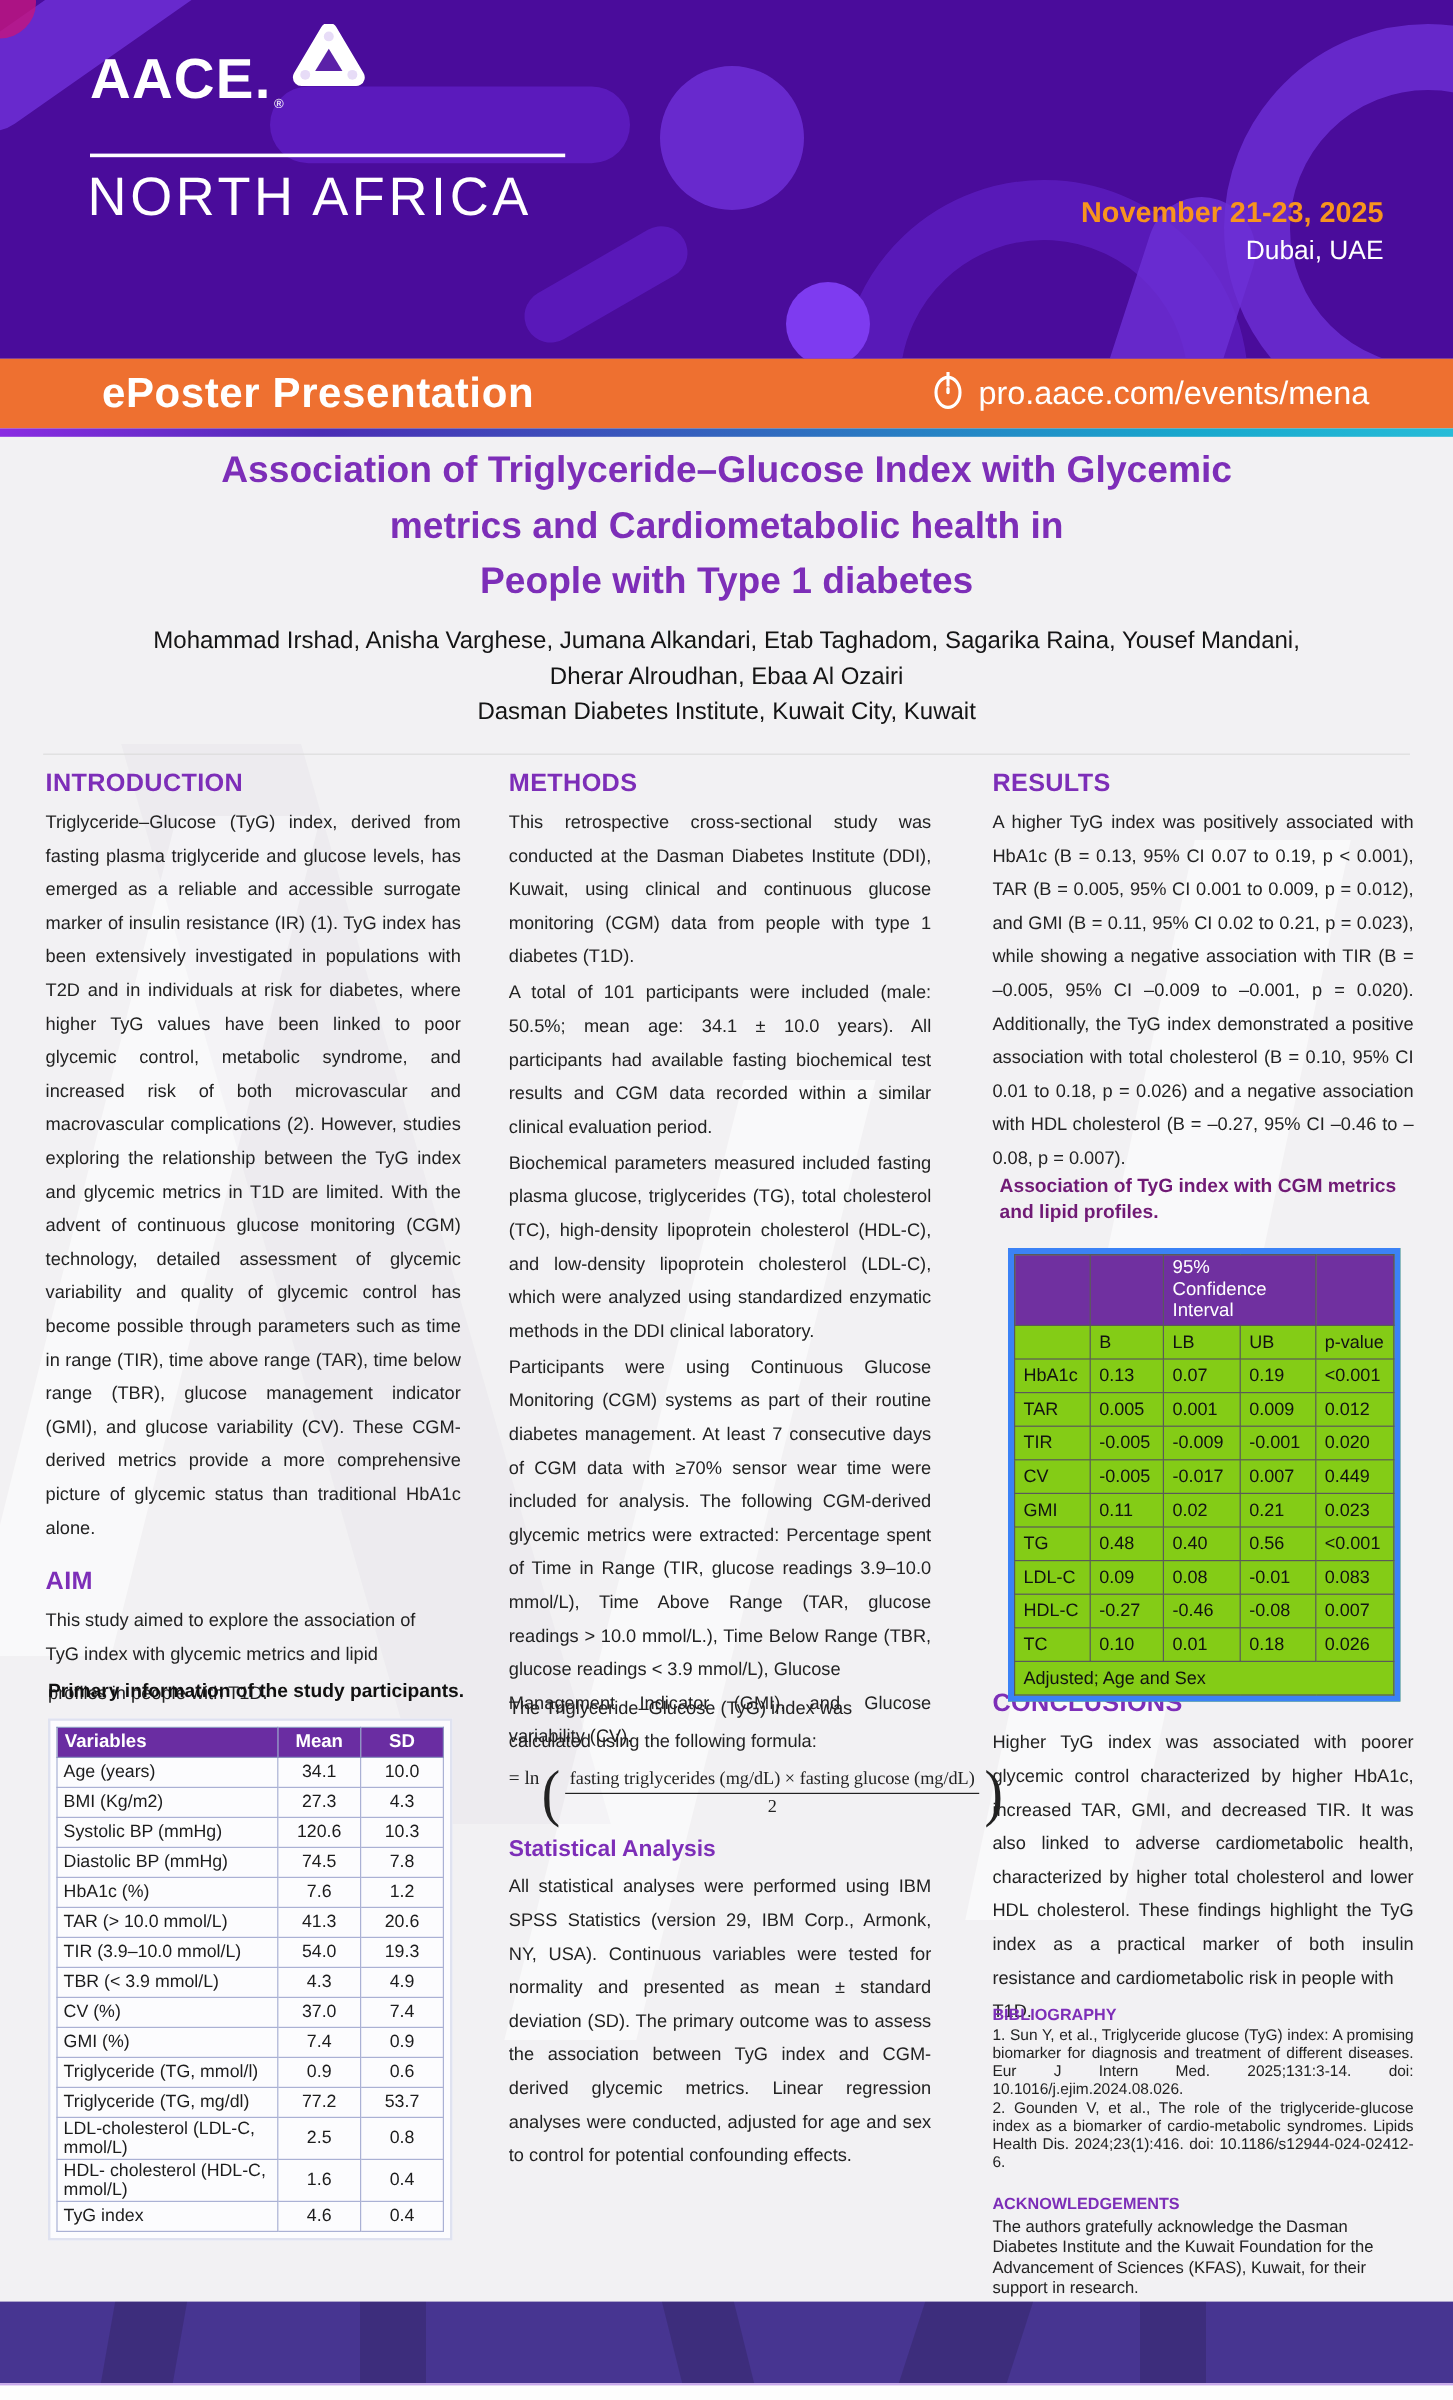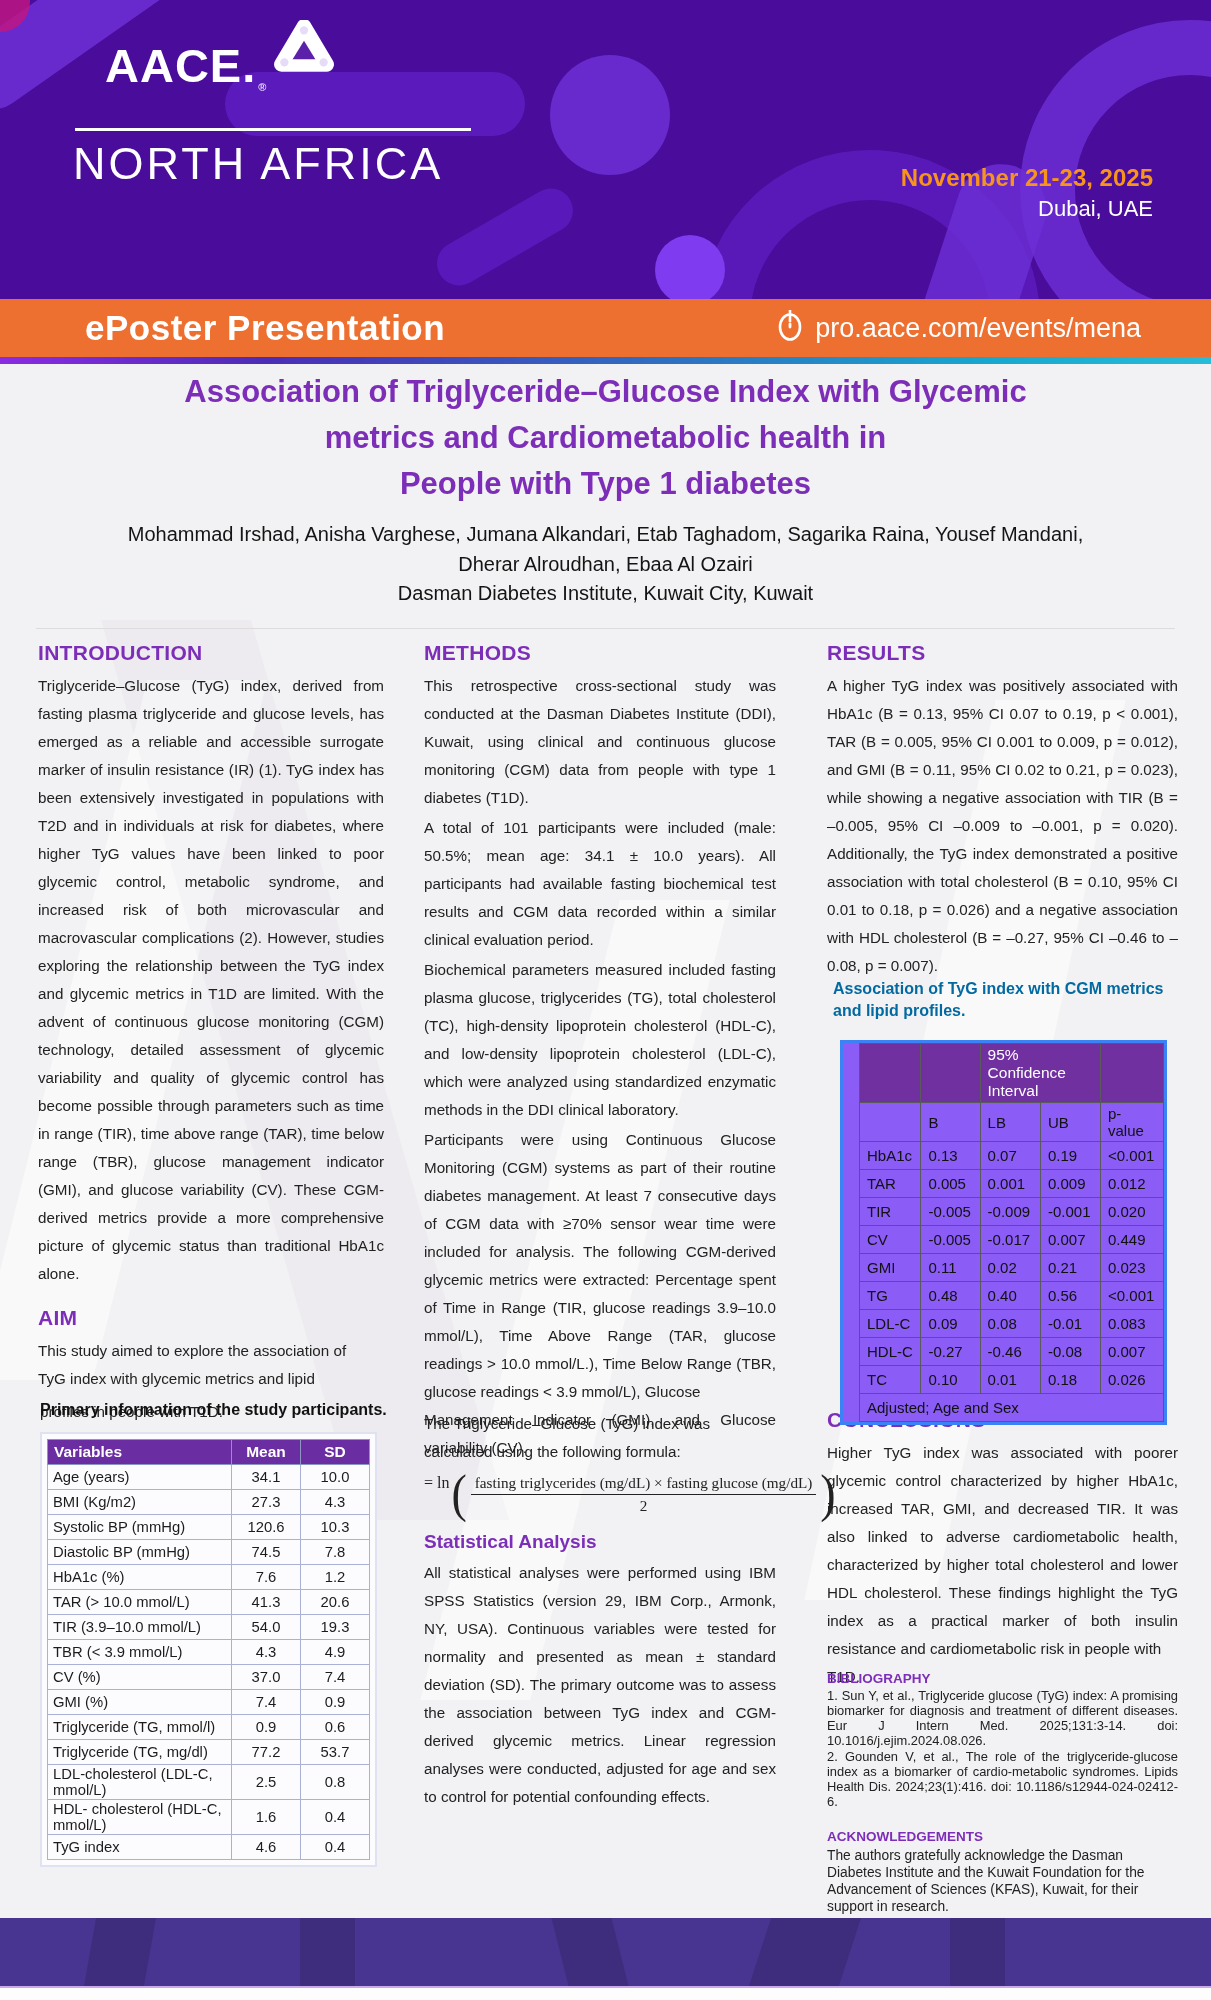--- a/index.html
+++ b/index.html
@@ -13,21 +13,21 @@
   .shape{position:absolute;border-radius:999px;}
   .s1{width:260px;height:70px;background:#6d2fd6;transform:rotate(-35deg);left:-60px;top:-15px;opacity:.85;}
   .s2{width:300px;height:64px;background:#5d1cc0;left:225px;top:72px;opacity:.9;}
   .s3{width:120px;height:120px;background:#6d2fd6;left:550px;top:55px;opacity:.85;}
   .s4{width:70px;height:70px;background:#7e3bf0;left:655px;top:235px;}
   .s5{width:90px;height:260px;background:#6d2fd6;left:930px;top:160px;transform:rotate(18deg);opacity:.8;}
   .s6{width:230px;height:230px;background:transparent;border:55px solid #6d2fd6;left:1020px;top:20px;opacity:.8;}
   .s7{width:240px;height:240px;background:transparent;border:50px solid #6323cc;left:700px;top:150px;transform:rotate(25deg);opacity:.6;}
   .s8{width:60px;height:60px;background:#c4157e;left:-30px;top:-28px;opacity:.8;}
   .s9{width:150px;height:44px;background:#5d1cc0;left:430px;top:215px;transform:rotate(-30deg);opacity:.8;}
-  .logo{position:absolute;left:75px;top:38px;color:#fff;font-size:47px;font-weight:bold;letter-spacing:1px;display:flex;align-items:flex-start;margin-left:30px;}
+  .logo{position:absolute;left:75px;top:38px;color:#fff;font-size:47px;font-weight:bold;letter-spacing:1px;display:flex;align-items:flex-start;}
   .logo .reg{font-size:11px;align-self:flex-end;margin-left:2px;opacity:.85;}
   .logo-mark{margin-left:6px;margin-top:-18px;}
   .logo-rule{position:absolute;left:75px;top:128px;width:396px;height:3px;background:#ffffff;}
   .brand{position:absolute;left:73px;top:136px;color:#ffffff;font-size:45px;font-weight:400;letter-spacing:3px;line-height:56px;}
   .dateloc{position:absolute;right:58px;top:164px;text-align:right;}
   .date{color:#f7941d;font-size:24px;font-weight:bold;}
   .loc{color:#ffffff;font-size:22px;margin-top:4px;}
   
   .orangebar{position:absolute;top:299px;left:0;width:100%;height:58px;background:#ee7030;display:flex;align-items:center;}
   .eposter{margin-left:85px;color:#fff;font-size:35px;font-weight:bold;letter-spacing:.5px;}
@@ -57,23 +57,23 @@
   
   #ptable{position:absolute;left:40px;top:1398px;width:337px;z-index:3;}
   .pt-caption{font-size:16px;font-weight:bold;color:#111;white-space:nowrap;}
   .pt-wrap{margin-top:6px;background:#fcfcfe;border:2px solid #dfe2f0;padding:5px 5px;}
   table.ptable{border-collapse:collapse;width:100%;}
   table.ptable th{background:#6a2da2;color:#fff;font-size:15.5px;font-weight:bold;padding:3px 6px;border:1px solid #8d95c2;}
   table.ptable th.varh{text-align:left;}
   table.ptable td{font-size:14.8px;padding:1px 5px;border:1px solid #aab1d4;color:#1c1c1c;height:22px;}
   table.ptable td.num{text-align:center;width:58px;}
   
-  #rcaption{position:absolute;left:833px;top:978px;width:345px;z-index:2;font-size:16px;font-weight:bold;color:#0369a1;line-height:22px;}
+  #rcaption{position:absolute;left:833px;top:978px;width:345px;z-index:2;font-size:16px;font-weight:bold;color:#701a75;line-height:22px;}
   #rtable{position:absolute;left:840px;top:1040px;width:327px;z-index:3;}
-  .rt-wrap{border:3px solid #3b82f6;background:#8b5cf6;padding:0 0 0 16px;}
+  .rt-wrap{border:5px solid #3b82f6;background:#84cc16;padding:0 0 0 0;}
   table.rtable{border-collapse:collapse;width:100%;}
   table.rtable th{background:#7030a0;color:#fff;font-size:15.5px;font-weight:400;text-align:left;padding:2px 7px;border:1px solid #5a5a5a;}
   table.rtable td{font-size:15px;padding:2px 7px;border:1px solid #5a5a5a;height:23px;color:#111;}
   .rt-foot{font-size:15px;padding:3px 7px;color:#111;}
   
   #col3b{left:827px;top:1408px;width:351px;}
   .smallhead{color:#7d2eb8;font-size:13.5px;font-weight:bold;margin:0;}
   .bib-item{font-size:12.9px;line-height:15px;color:#222;text-align:justify;margin:0 0 1px 0;}
   .ack-text{font-size:13.8px;line-height:17px;color:#222;}
   

